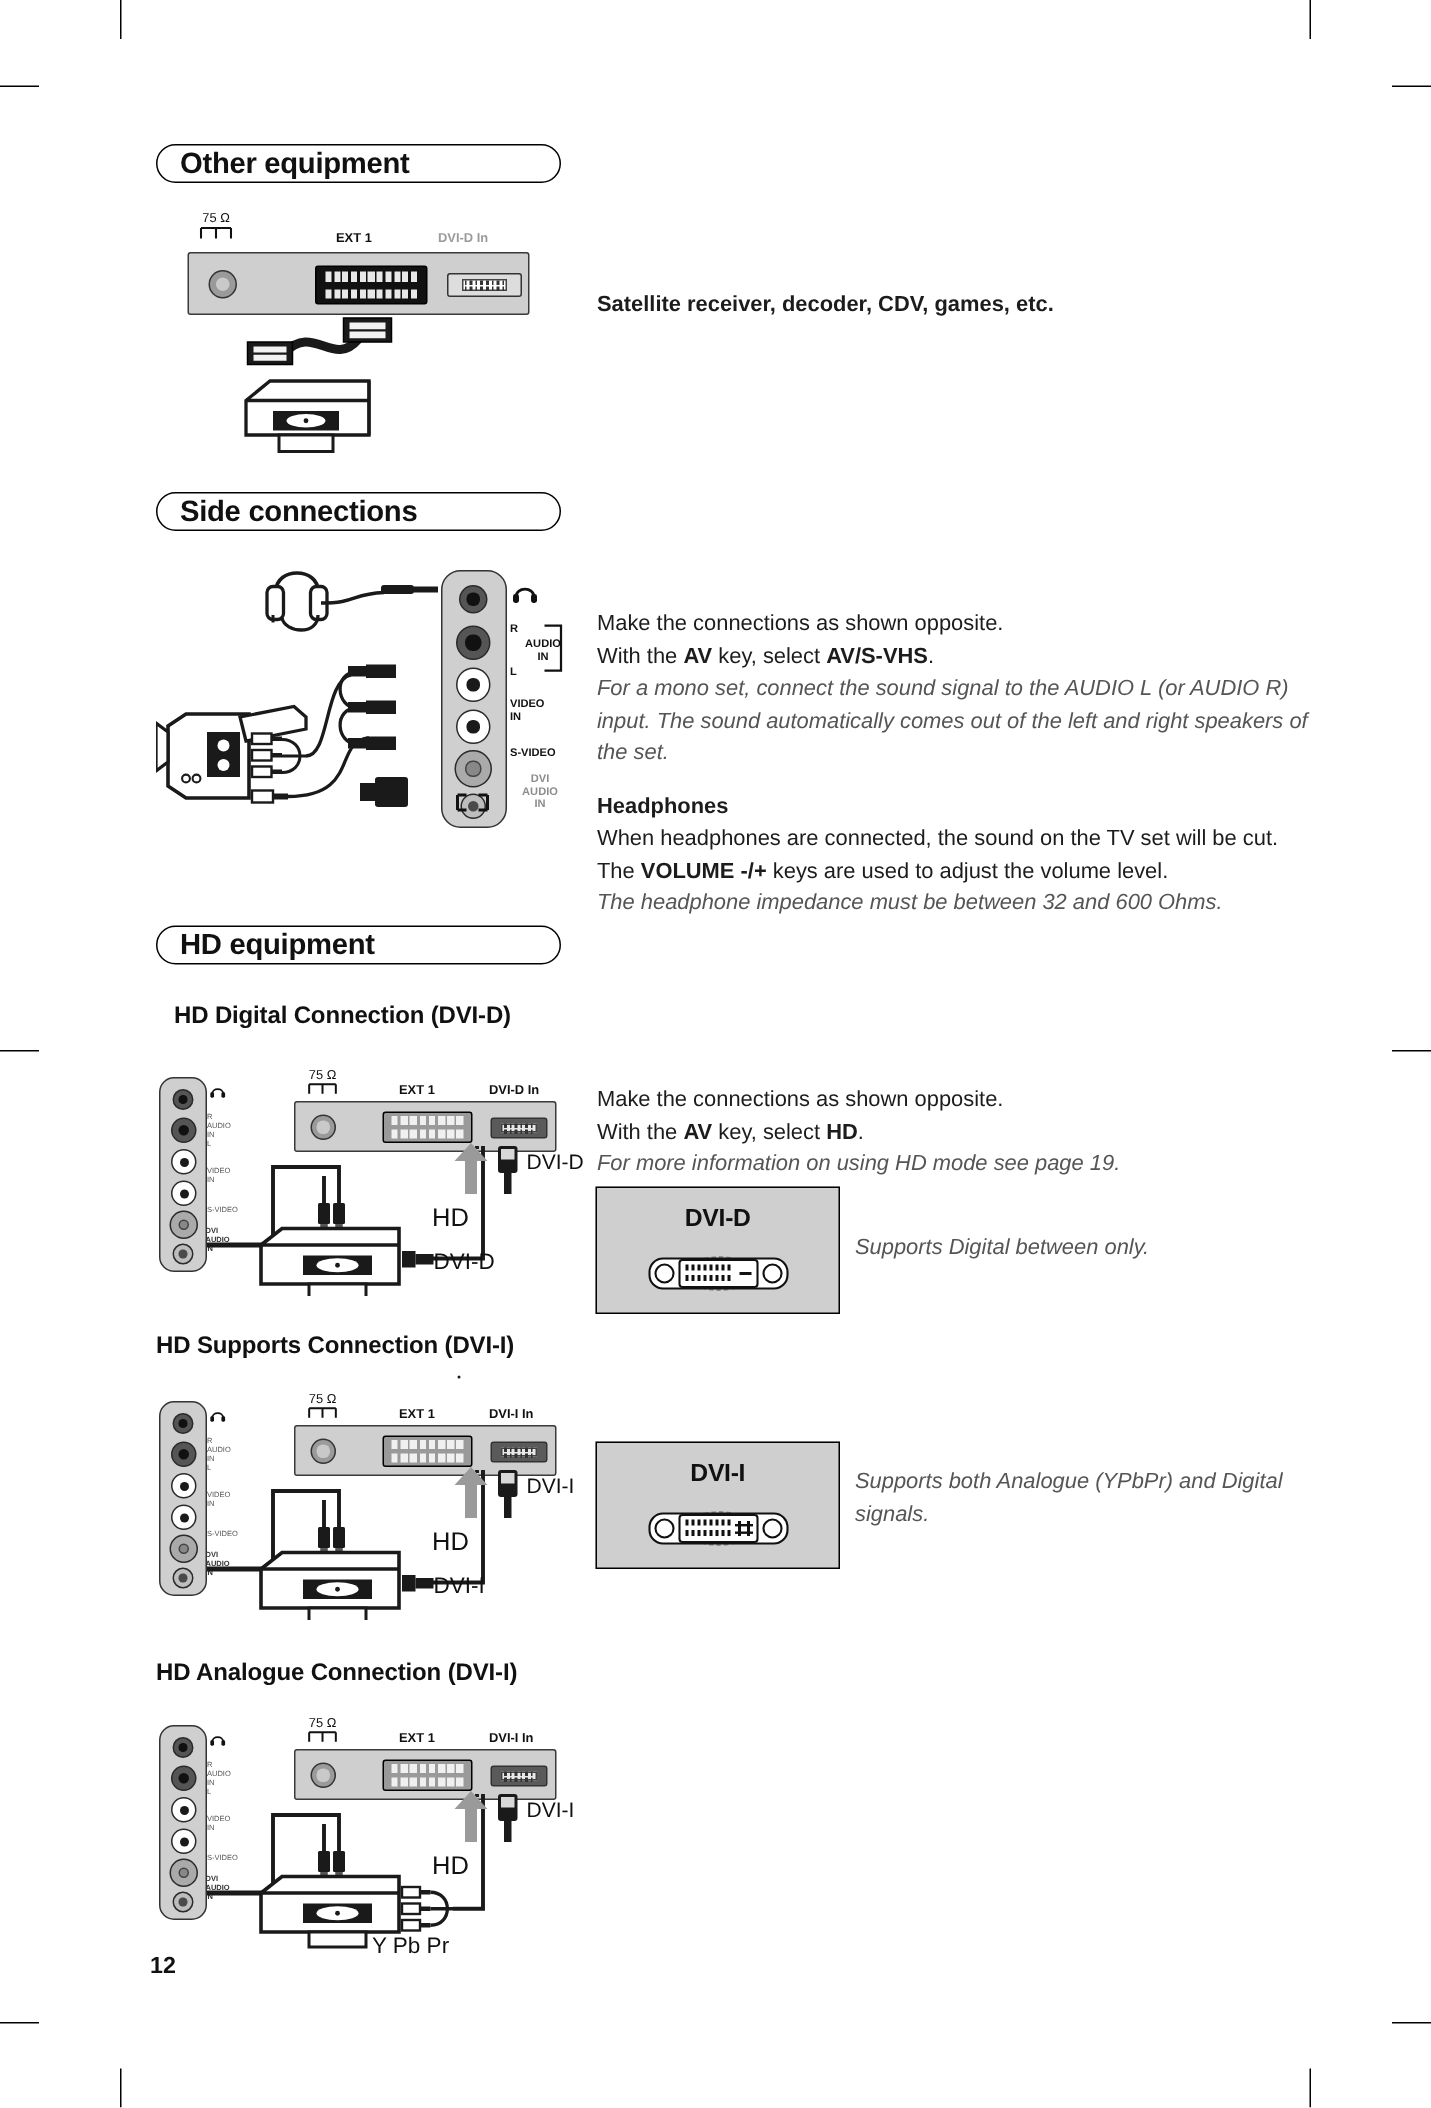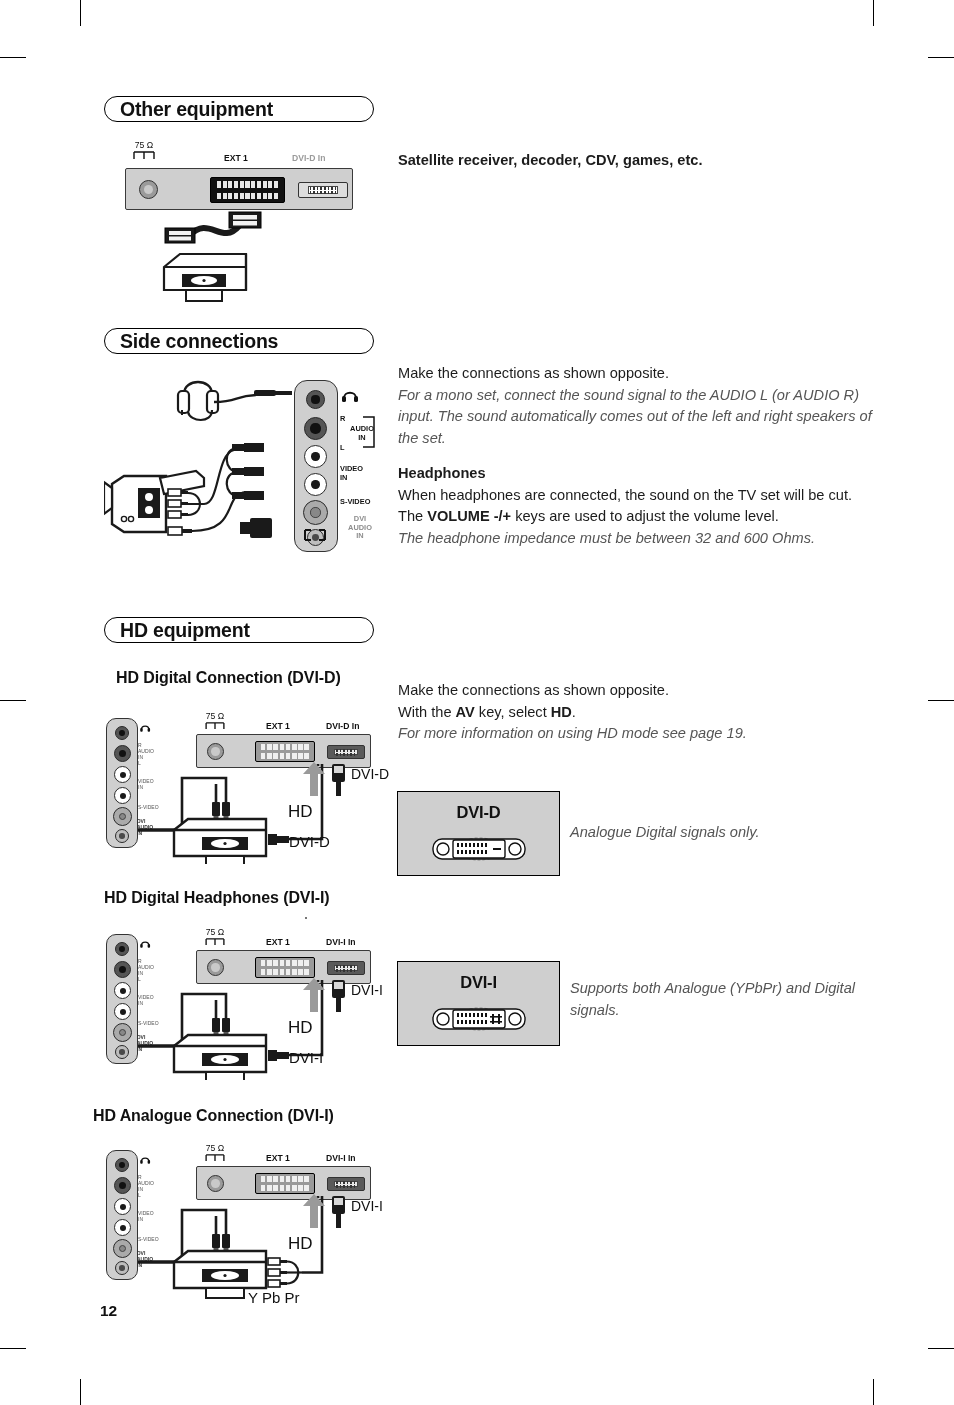--- a/index.html
+++ b/index.html
@@ -11,21 +11,21 @@
   .crop{position:absolute;background:#000;}
   .cv{width:1px;height:26px;}
   .ch{height:1px;width:26px;}
 
   
   .banner{position:absolute;height:26px;border:1.4px solid #000;border-radius:13px;
           display:flex;align-items:center;padding-left:15px;box-sizing:border-box;}
   .banner span{font-size:19.5px;font-weight:bold;letter-spacing:-0.2px;color:#111;}
 
   
-  .copy{position:absolute;width:478px;font-size:14.6px;line-height:21.5px;color:#1c1c1c;}
+  .copy{position:absolute;width:478px;font-size:14.6px;line-height:21.5px;color:#1c1c1c;margin-top:43px;}
   .copy .b{font-weight:bold;}
   .copy .i{font-style:italic;color:#555;}
   .copy p{margin:0;}
   .copy .gap{height:14px;}
 
   .subhead{position:absolute;font-size:16px;font-weight:bold;color:#111;letter-spacing:-0.1px;}
 
   .pageno{position:absolute;left:100px;top:1302px;font-size:15.5px;font-weight:bold;color:#111;}
 
   
@@ -282,20 +282,21 @@
     <div class="jlbl" style="left:236px;top:126px;">S-VIDEO</div>
     <div class="jlbl gray" style="left:236px;top:143px;width:40px;text-align:center;">DVI<br>AUDIO<br>IN</div>
 
     <svg width="24" height="14" viewBox="0 0 24 14" style="position:absolute;left:199px;top:156px;">
       <path d="M2 2 H8 M2 2 V12 M2 12 H8 M22 2 H16 M22 2 V12 M22 12 H16" stroke="#111" stroke-width="2" fill="none"></path>
     </svg>
   </div>
 
   <div class="copy" style="left:398px;top:363px;">
     <p>Make the connections as shown opposite.</p>
+    <p><span>With the </span><span class="b">AV</span><span> key, select </span><span class="b">AV/S-VHS</span><span>.</span></p>
     <p class="i">For a mono set, connect the sound signal to the AUDIO L (or AUDIO R) input. The sound automatically comes out of the left and right speakers of the set.</p>
     <div class="gap"></div>
     <p class="b">Headphones</p>
     <p><span>When headphones are connected, the sound on the TV set will be cut. The </span><span class="b">VOLUME -/+</span><span> keys are used to adjust the volume level.</span></p>
     <p class="i">The headphone impedance must be between 32 and 600 Ohms.</p>
   </div>
 
   <div class="banner" style="left:104px;top:617px;width:270px;">
     <span>HD equipment</span>
   </div>
@@ -330,21 +331,21 @@
           <rect x="46" y="19" width="2" height="4"></rect>
           <rect x="50" y="19" width="2" height="4"></rect>
           <rect x="54" y="19" width="2" height="4"></rect>
           <rect x="58" y="19" width="2" height="4"></rect>
           <rect x="62" y="19" width="2" height="4"></rect>
           <rect x="66" y="19" width="2" height="4"></rect>
         <rect x="74" y="17" width="8" height="2"></rect>
       </g>
     </svg>
   </div>
-  <div class="dvicap" style="left:570px;top:822px;">Analogue Digital signals only.</div>
+  <div class="dvicap" style="left:570px;top:822px;">Supports Digital between only.</div>
 
   <div class="dvibox" style="left:397px;top:961px;width:163px;height:85px;">
     <div class="t">DVI-I</div>
     <svg width="120" height="36" viewBox="0 0 120 36" style="margin-top:9px;">
       <ellipse cx="60" cy="18" rx="22" ry="11" fill="none" stroke="#8a8a8a" stroke-width="1.2" stroke-dasharray="3 2"></ellipse>
       <rect x="14" y="8" width="92" height="20" rx="9" fill="#fff" stroke="#111" stroke-width="1.4"></rect>
       <circle cx="24" cy="18" r="6" fill="#fff" stroke="#111" stroke-width="1.4"></circle>
       <circle cx="96" cy="18" r="6" fill="#fff" stroke="#111" stroke-width="1.4"></circle>
       <rect x="34" y="9" width="52" height="18" rx="2" fill="#fff" stroke="#111" stroke-width="1.4"></rect>
       <g fill="#111">
@@ -480,21 +481,21 @@
       <path d="M14 36 L14 14 L7 14 L18 2 L29 14 L22 14 L22 36 Z" fill="#9a9a9a"></path>
       <rect x="36" y="4" width="13" height="18" rx="2" fill="#1a1a1a"></rect>
       <rect x="38" y="6" width="9" height="7" fill="#d8d8d8"></rect>
       <rect x="40" y="22" width="5" height="14" fill="#1a1a1a"></rect>
     </svg>
     <div class="conn-lbl" style="left:247px;top:54px;">DVI-D</div>
     <div class="hdlabel" style="left:185px;top:121px;">DVI-D</div>
     <div style="position:absolute;left:184px;top:90px;font-size:17px;color:#111;">HD</div>
   </div>
 
-  <div class="subhead" style="left:104px;top:889px;">HD Digital Headphones (DVI-I)</div>
+  <div class="subhead" style="left:104px;top:889px;">HD Supports Connection (DVI-I)</div>
 
   <div class="dg" style="left:104px;top:928px;width:290px;height:150px;">
 
     <div class="sidepanel" style="left:2px;top:6px;width:30px;height:128px;border-radius:10px;">
       <div class="jack dark" style="left:8px;top:7px;width:14px;height:14px;"></div>
       <div class="jack dark" style="left:7px;top:26px;width:17px;height:17px;"></div>
       <div class="jack wh" style="left:7px;top:47px;width:17px;height:17px;"></div>
       <div class="jack wh" style="left:7px;top:68px;width:17px;height:17px;"></div>
       <div class="jack gr" style="left:6px;top:88px;width:19px;height:19px;"></div>
       <div class="jack sm" style="left:8px;top:110px;width:14px;height:14px;"></div>
@@ -596,21 +597,21 @@
       <path d="M14 36 L14 14 L7 14 L18 2 L29 14 L22 14 L22 36 Z" fill="#9a9a9a"></path>
       <rect x="36" y="4" width="13" height="18" rx="2" fill="#1a1a1a"></rect>
       <rect x="38" y="6" width="9" height="7" fill="#d8d8d8"></rect>
       <rect x="40" y="22" width="5" height="14" fill="#1a1a1a"></rect>
     </svg>
     <div class="conn-lbl" style="left:247px;top:54px;">DVI-I</div>
     <div class="hdlabel" style="left:185px;top:121px;">DVI-I</div>
     <div style="position:absolute;left:184px;top:90px;font-size:17px;color:#111;">HD</div>
   </div>
 
-  <div class="subhead" style="left:93px;top:1107px;text-align:right;">HD Analogue Connection (DVI-I)</div>
+  <div class="subhead" style="left:104px;top:1107px;text-align:right;">HD Analogue Connection (DVI-I)</div>
 
   <div class="dg" style="left:104px;top:1144px;width:290px;height:155px;">
 
     <div class="sidepanel" style="left:2px;top:6px;width:30px;height:128px;border-radius:10px;">
       <div class="jack dark" style="left:8px;top:7px;width:14px;height:14px;"></div>
       <div class="jack dark" style="left:7px;top:26px;width:17px;height:17px;"></div>
       <div class="jack wh" style="left:7px;top:47px;width:17px;height:17px;"></div>
       <div class="jack wh" style="left:7px;top:68px;width:17px;height:17px;"></div>
       <div class="jack gr" style="left:6px;top:88px;width:19px;height:19px;"></div>
       <div class="jack sm" style="left:8px;top:110px;width:14px;height:14px;"></div>

